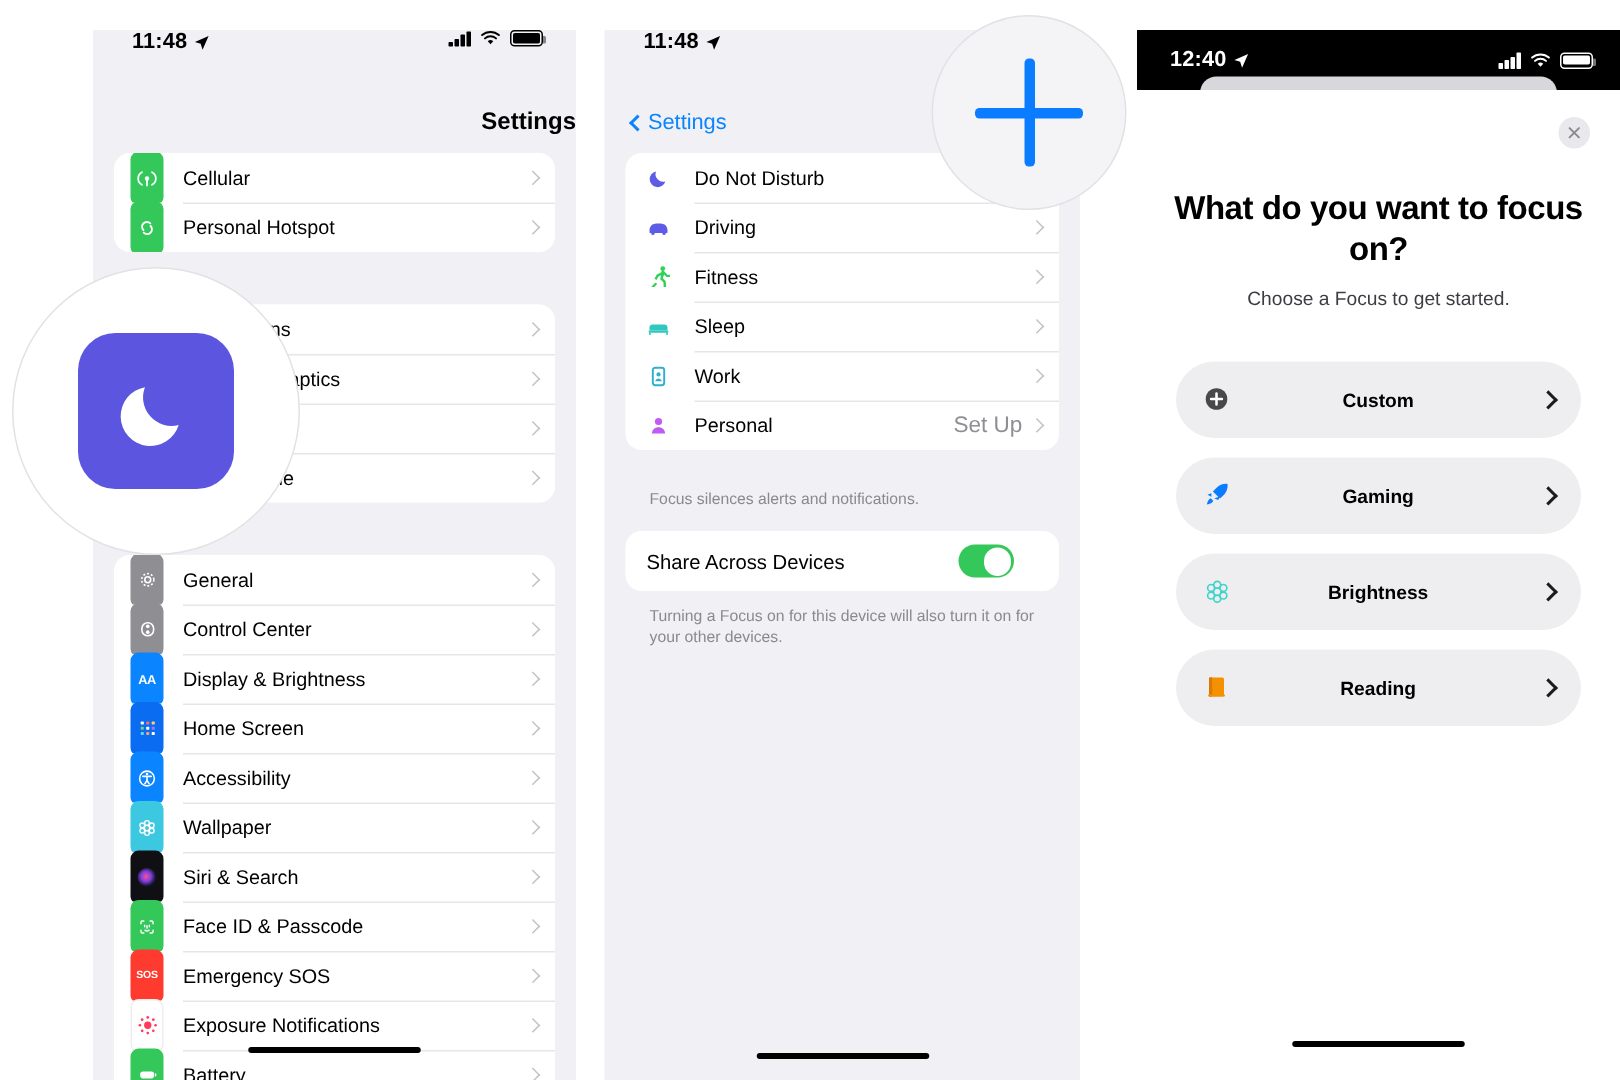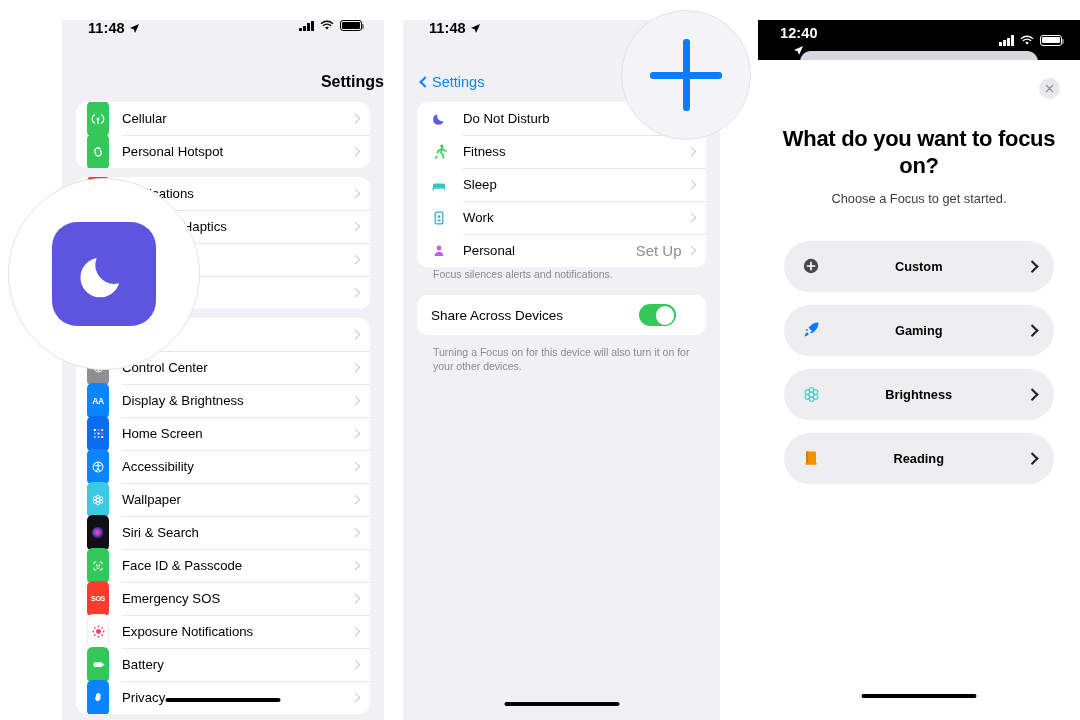--- a/index.html
+++ b/index.html
@@ -48,21 +48,21 @@
   .nav-title { font-size: 16px; font-weight: bold; color:#000; }
   .nav-back {
     position:absolute; left: 18px; top:50%; transform: translateY(-50%);
     display:flex; align-items:center; gap:3px;
     color:#0a84ff; font-size:14.5px;
   }
   .chev-left { width:8px;height:8px;border-left:2px solid #0a84ff;border-bottom:2px solid #0a84ff;transform:rotate(45deg); }
 
   .scroll { padding: 0 14px; }
   .group {
-    background:#fff; border-radius: 11px; overflow:hidden; margin-bottom: 9px;
+    background:#fff; border-radius: 11px; overflow:hidden; margin-bottom: 35px;
   }
   .row {
     display:flex; align-items:center; height: 33px; padding: 0 12px 0 11px;
     position:relative; background:#fff;
   }
   .row + .row::before {
     content:""; position:absolute; left:46px; right:0; top:0; height:1px; background:#e6e6ea;
   }
   .r-icon {
     width:22px;height:36px;border-radius:5.5px;flex:0 0 22px;
@@ -95,21 +95,21 @@
   }
 
   
   #panel-picker {
     left: 758px; width: 322px; height: 700px; background:#fff;
   }
   .pk-status {
     background:#000; height: 40px; display:flex;align-items:center;justify-content:space-between;
     padding: 0 18px 0 22px; position:relative;
   }
-  .pk-status .sb-time { color:#fff;flex-direction:column; }
+  .pk-status .sb-time { color:#fff; }
   .pk-status .bars i { background:#fff; }
   .pk-status .batt { border-color:#fff; }
   .pk-status .batt span { background:#fff; }
   .pk-status .batt::after { background:#fff; }
   .pk-cardpeek {
     position:absolute; left:42px; right:42px; bottom:-9px; height:18px;
     background:#d7d7dc; border-radius:11px 11px 0 0;
   }
   .sheet {
     position:relative; background:#fff; border-radius:13px 13px 0 0; height: 660px; padding-top: 20px;
@@ -440,20 +440,31 @@
 
         <div class="row">
           <span class="focus-glyph">
             <svg width="17" height="17" viewBox="0 0 16 16">
                 <path d="M11.8 10.3A4.8 4.8 0 0 1 6 4a5 5 0 1 0 5.8 6.3z" fill="#5e5ce6"></path>
               </svg>
           </span>
           <span class="r-label">Do Not Disturb</span>
         </div>
 
+        <div class="row">
+          <span class="focus-glyph">
+            <svg width="18" height="18" viewBox="0 0 18 18">
+                <path d="M3 10.6c0-1.6.6-2.6 1.2-3.3C5 6.4 6.6 6 9 6s4 .4 4.8 1.3c.6.7 1.2 1.7 1.2 3.3v1.2a.6.6 0 0 1-.6.6H3.6a.6.6 0 0 1-.6-.6z" fill="#5e5ce6"></path>
+                <circle cx="5.3" cy="12.6" r="1.1" fill="#5e5ce6"></circle>
+                <circle cx="12.7" cy="12.6" r="1.1" fill="#5e5ce6"></circle>
+              </svg>
+          </span>
+          <span class="r-label">Driving</span>
+          <span class="chev"></span>
+        </div>
 
         <div class="row">
           <span class="focus-glyph">
             <svg width="17" height="17" viewBox="0 0 16 16">
                 <g fill="#30d158">
                   <circle cx="10.2" cy="2.9" r="1.5"></circle>
                   <path d="M9.4 5.1 6.5 6.6 5 9.3l1.3.7 1.2-2.1 1.6-.8-.5 2.4 2 1.9.2 3.1h1.5l-.2-3.7-1.8-1.8.7-2.4 1.6 1.5h2.1v-1.4h-1.6l-2-2.1a1.5 1.5 0 0 0-1.7-.5z"></path>
                   <path d="M5.4 11.8 3 14.5h1.9l1.9-2.1z"></path>
                 </g>
               </svg>

